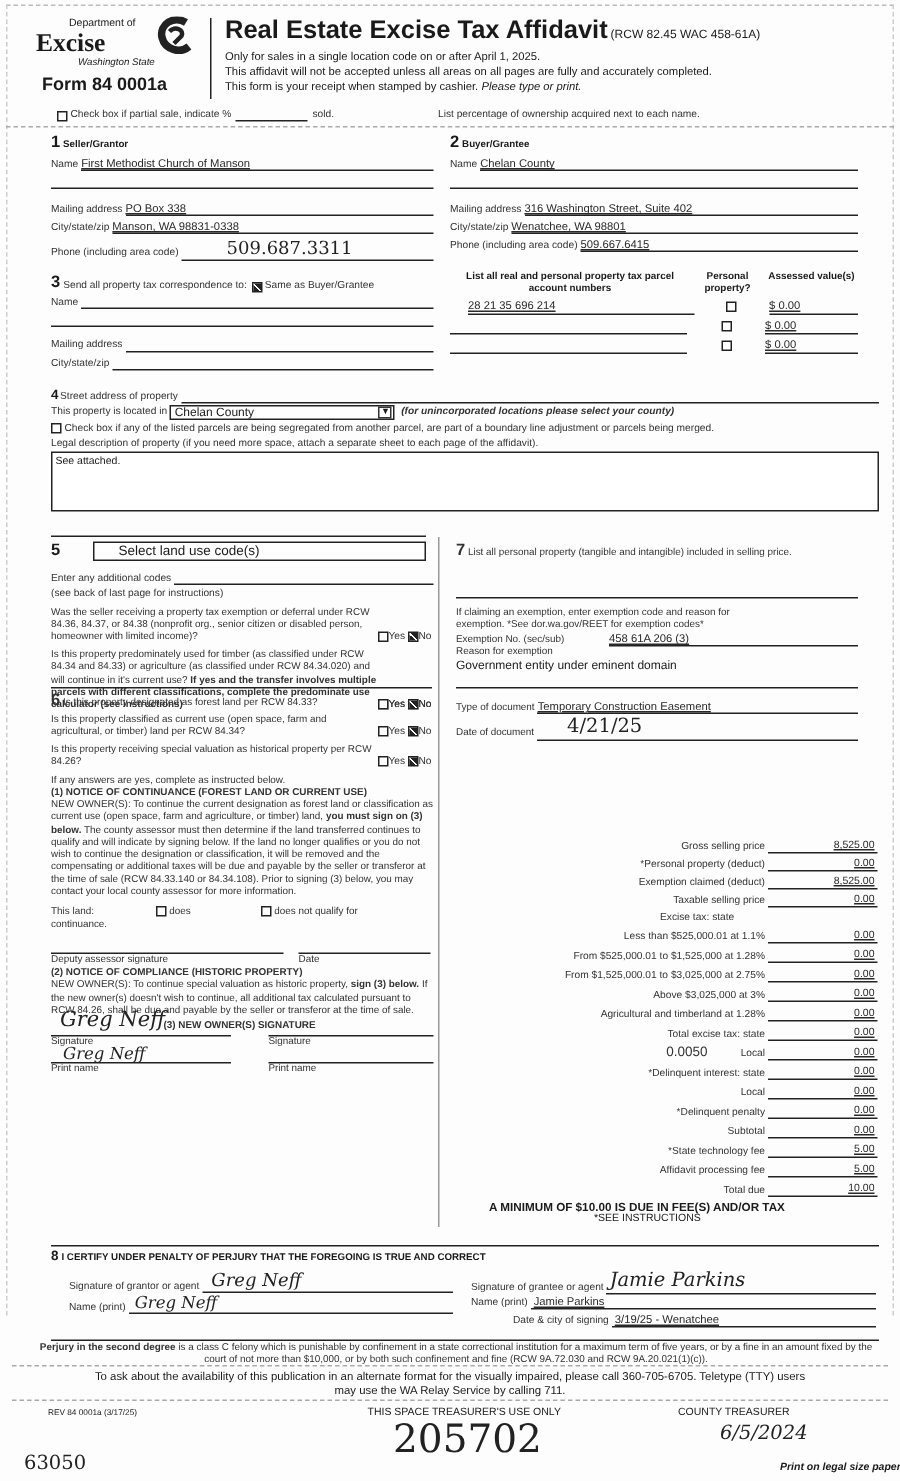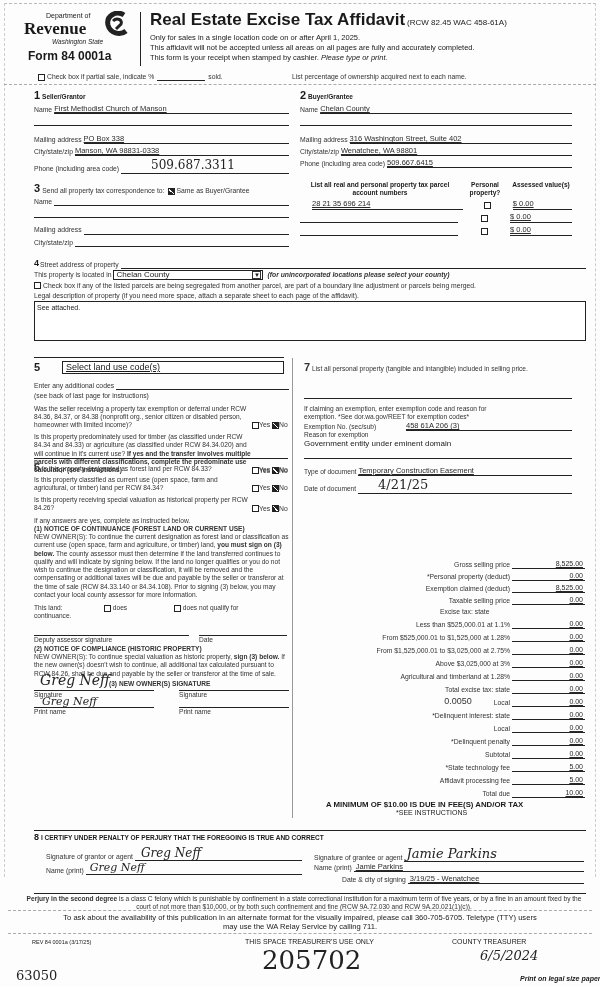--- a/index.html
+++ b/index.html
@@ -27,21 +27,21 @@
 </style>
 </head>
 <body>
 
 <div class="dash-top"></div>
 <div class="dash-left"></div>
 <div class="dash-right"></div>
 
 <div class="abs" style="left:22px;top:8px;width:112px;height:60px;">
   <div class="abs" style="left:24px;top:4px;font-size:7px;">Department of</div>
-  <div class="abs" style="left:2px;top:11px;font-family:'Liberation Serif',serif;font-weight:bold;font-size:17px;">Revenue</div>
+  <div class="abs" style="left:2px;top:11px;font-family:'Liberation Serif',serif;font-weight:bold;font-size:17px;">Excise</div>
   <svg class="abs" style="left:82px;top:3px;" width="24" height="26" viewBox="0 0 24 26">
     <path d="M20 4 C12 -1 2 5 4 14 C6 22 16 25 22 20" fill="none" stroke="#222" stroke-width="5"></path>
     <path d="M9 10 C13 6 19 9 17 13 L12 18" fill="none" stroke="#222" stroke-width="3"></path>
   </svg>
   <div class="abs" style="left:30px;top:30px;font-style:italic;font-size:6.5px;">Washington State</div>
   <div class="abs" style="left:6px;top:41px;font-weight:bold;font-size:12px;">Form 84 0001a</div>
 </div>
 <div class="abs" style="left:140px;top:12px;height:54px;border-left:1.5px solid #222;"></div>
 <div class="abs" style="left:150px;top:10px;">
   <span style="font-weight:bold;font-size:17px;">Real Estate Excise Tax Affidavit</span>
@@ -170,21 +170,21 @@
   <div class="label" style="margin-top:2px;">Legal description of property (if you need more space, attach a separate sheet to each page of the affidavit).</div>
   <div style="width:552px;height:40px;border:1px solid #222;margin-top:1px;padding:2px;background:#fff;">
     <span style="font-size:7px;">See attached.</span>
   </div>
 </div>
 
 <div class="hr" style="left:34px;width:250px;top:357px;"></div>
 <div class="abs" style="left:34px;top:361px;width:255px;">
   <div class="row" style="align-items:center;">
     <span class="secnum" style="width:28px;">5</span>
-    <span style="display:inline-block;width:222px;height:13px;border:1px solid #222;padding-left:3px;font-size:9px;line-height:11px;background:#fff;text-decoration:underline;">Select land use code(s)</span>
+    <span style="display:inline-block;width:222px;height:13px;border:1px solid #222;padding-left:16px;font-size:9px;line-height:11px;background:#fff;">Select land use code(s)</span>
   </div>
   <div class="row" style="margin-top:8px;">
       <span class="label">Enter any additional codes</span>
       <span class="fill"></span>
     </div>
   <div class="label" style="margin-top:2px;">(see back of last page for instructions)</div>
   <div style="display:flex;align-items:flex-end;margin-top:4px;">
     <div class="para" style="width:218px;">Was the seller receiving a property tax exemption or deferral under RCW 84.36, 84.37, or 84.38 (nonprofit org., senior citizen or disabled person, homeowner with limited income)?</div>
     <div class="label" style="white-space:nowrap;"><span class="cb"></span><span>Yes</span> <span class="cb checked"></span><span>No</span></div>
   </div>

